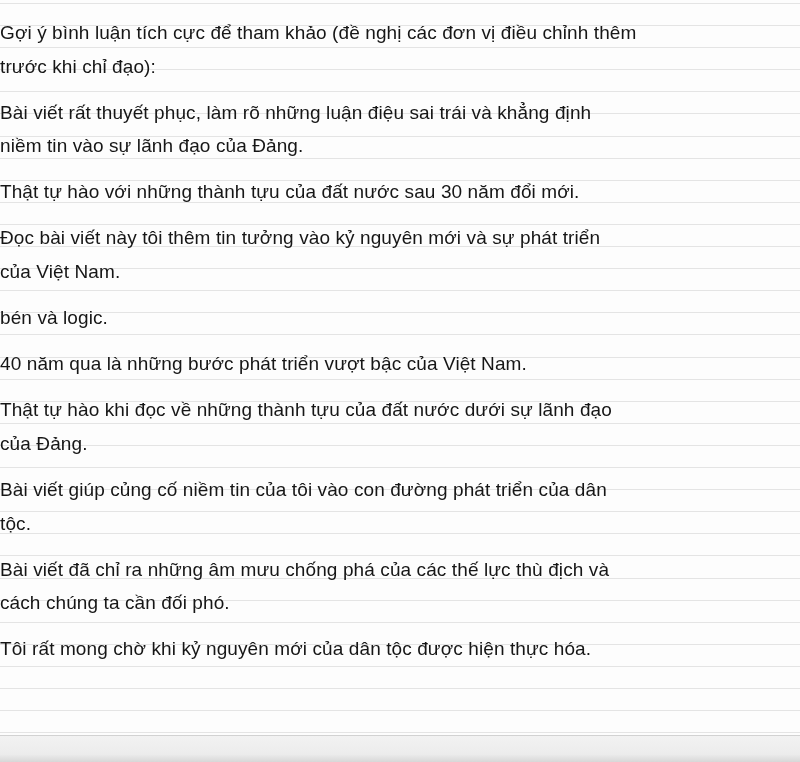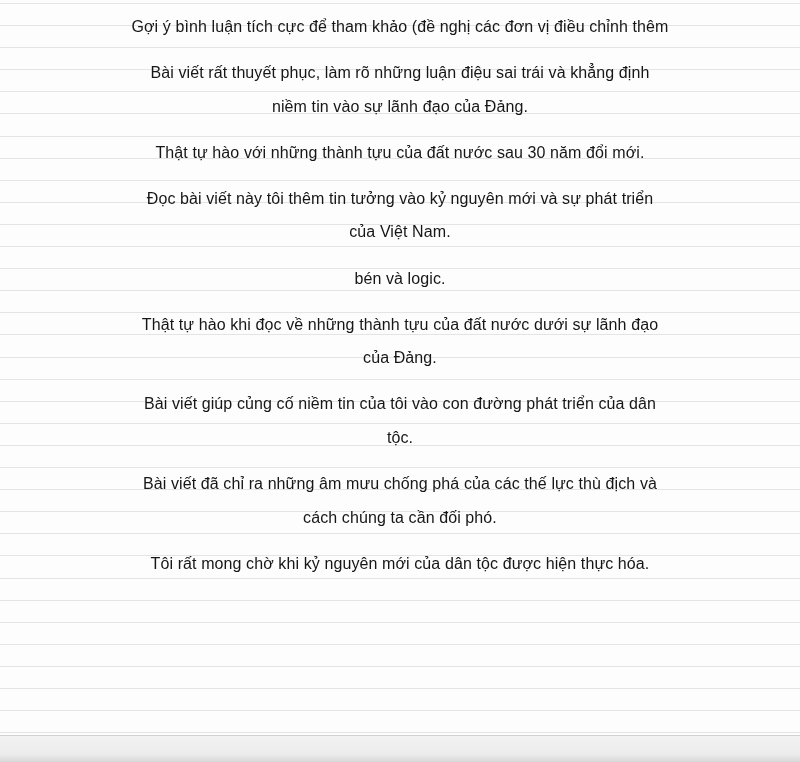--- a/index.html
+++ b/index.html
@@ -33,54 +33,58 @@
     left: 0;
     right: 0;
     top: 735px;
     height: 27px;
     border-top: 1px solid var(--band-top-border);
     background: linear-gradient(180deg, #f2f2f2 0%, #ececec 70%, #d7d7d7 100%);
   }
   .content {
     position: absolute;
     inset: 0;
-    padding-top: 10px;
+    padding-top: 16px;
     color: var(--text);
-    font-size: 16px;
+    font-size: 19px;
     letter-spacing: 0.1px;
-    text-align: center;
+    text-align: left;
   }
   .para { margin: 0 0 12.5px 0; }
   .line {
     line-height: 33.6px;
     white-space: nowrap;
   }
 </style>
 </head>
 <body>
 
 <div class="ruled-bg"></div>
 <div class="bottom-band"></div>
 <div class="content">
     <div class="para">
       <div class="line">Gợi ý bình luận tích cực để tham khảo (đề nghị các đơn vị điều chỉnh thêm</div>
+      <div class="line">trước khi chỉ đạo):</div>
     </div>
     <div class="para">
       <div class="line">Bài viết rất thuyết phục, làm rõ những luận điệu sai trái và khẳng định</div>
       <div class="line">niềm tin vào sự lãnh đạo của Đảng.</div>
     </div>
     <div class="para">
       <div class="line">Thật tự hào với những thành tựu của đất nước sau 30 năm đổi mới.</div>
     </div>
     <div class="para">
       <div class="line">Đọc bài viết này tôi thêm tin tưởng vào kỷ nguyên mới và sự phát triển</div>
       <div class="line">của Việt Nam.</div>
     </div>
     <div class="para">
       <div class="line">bén và logic.</div>
+    </div>
+    <div class="para">
+      <div class="line">40 năm qua là những bước phát triển vượt bậc của Việt Nam.</div>
     </div>
     <div class="para">
       <div class="line">Thật tự hào khi đọc về những thành tựu của đất nước dưới sự lãnh đạo</div>
       <div class="line">của Đảng.</div>
     </div>
     <div class="para">
       <div class="line">Bài viết giúp củng cố niềm tin của tôi vào con đường phát triển của dân</div>
       <div class="line">tộc.</div>
     </div>
     <div class="para">

